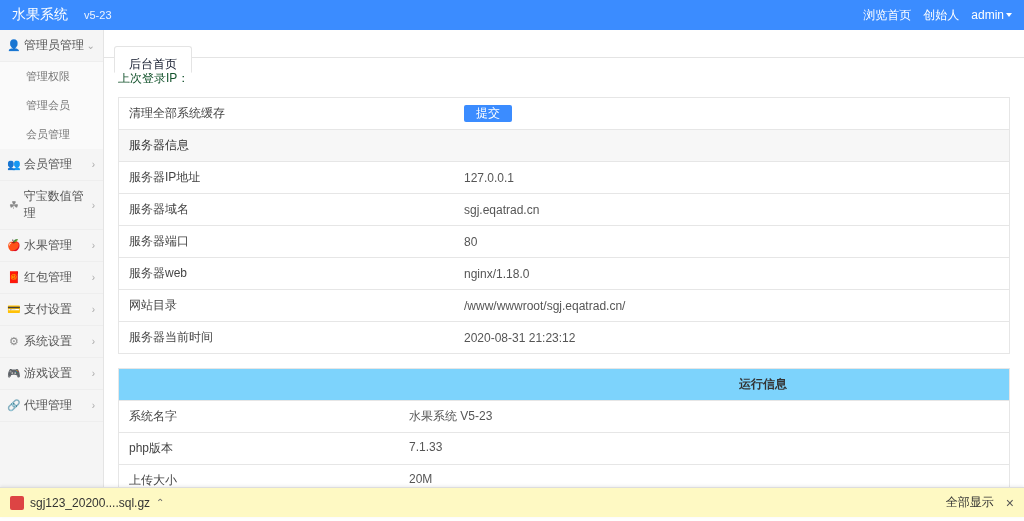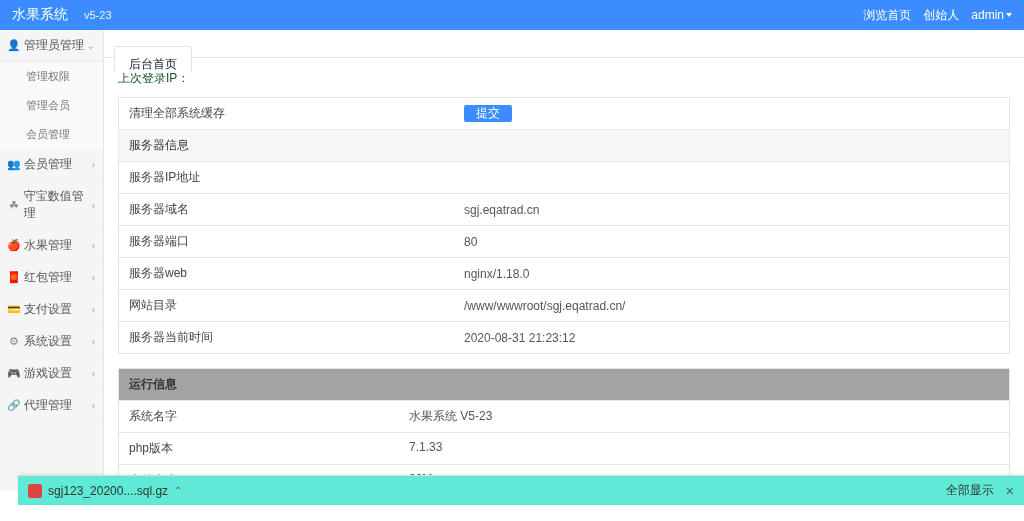--- a/index.html
+++ b/index.html
@@ -39,26 +39,26 @@
 .panel .row .cell-label { width: 335px; padding: 7px 10px; font-size: 12px; color: #444; }
 .panel .row .cell-value { flex: 1; padding: 7px 10px; font-size: 12px; color: #555; display: flex; align-items: center; }
 .panel .row.head .cell-label, .panel .row.head .cell-value { font-weight: normal; color: #333; }
 .panel .row.action .cell-value { padding: 4px 10px; }
 
 .panel2 { border: 1px solid #e6e6e6; margin-bottom: 20px; }
 .panel2 .row { display: flex; border-bottom: 1px solid #e6e6e6; }
 .panel2 .row:last-child { border-bottom: none; }
 .panel2 .cell-label2 { width: 280px; padding: 7px 10px; font-size: 12px; color: #444; }
 .panel2 .cell-value2 { flex: 1; padding: 7px 10px; font-size: 12px; color: #555; }
-.panel2 .row.head2 { background: #a3a3a3; }
+.panel2 .row.head2 { background: #7dd3fc; justify-content: flex-end; }
 .panel2 .row.head2 .cell-label2 { font-weight: bold; color: #333; }
 
 .btn-submit { background: #3b8cff; color: #fff; border: none; padding: 0 12px; font-size: 12px; border-radius: 2px; cursor: pointer; }
 
-.download-bar { position: fixed; bottom: 16px; left: 0; right: 0; height: 30px; background: #5eead4; border-top: 1px solid #ddd; display: flex; align-items: center; justify-content: space-between; padding: 0 10px; box-shadow: 0 -1px 3px rgba(0,0,0,0.08); margin-left: 18px; }
+.download-bar { position: fixed; bottom: 4px; left: 0; right: 0; height: 30px; background: #fef9c3; border-top: 1px solid #ddd; display: flex; align-items: center; justify-content: space-between; padding: 0 10px; box-shadow: 0 -1px 3px rgba(0,0,0,0.08); }
 .dl-left { display: flex; align-items: center; gap: 6px; }
 .file-icon { width: 14px; height: 14px; background: #d44; border-radius: 2px; display:inline-block; }
 .dl-name { font-size: 12px; color: #333; }
 .dl-caret { font-size: 10px; color: #666; cursor: pointer; }
 .dl-right { display: flex; align-items: center; gap: 12px; }
 .dl-btn { background: none; border: none; font-size: 12px; color: #333; cursor: pointer; }
 .dl-close { background: none; border: none; font-size: 14px; color: #555; cursor: pointer; }
 </style>
 </head>
 <body>
@@ -156,20 +156,21 @@
             <button class="btn-submit">提交</button>
           </div>
         </div>
         <div class="row head">
           <div class="cell-label">服务器信息</div>
           <div class="cell-value"></div>
         </div>
         <div id="server-rows">
             <div class="row">
               <div class="cell-label">服务器IP地址</div>
+              <div class="cell-value">127.0.0.1</div>
             </div>
             <div class="row">
               <div class="cell-label">服务器域名</div>
               <div class="cell-value">sgj.eqatrad.cn</div>
             </div>
             <div class="row">
               <div class="cell-label">服务器端口</div>
               <div class="cell-value">80</div>
             </div>
             <div class="row">

